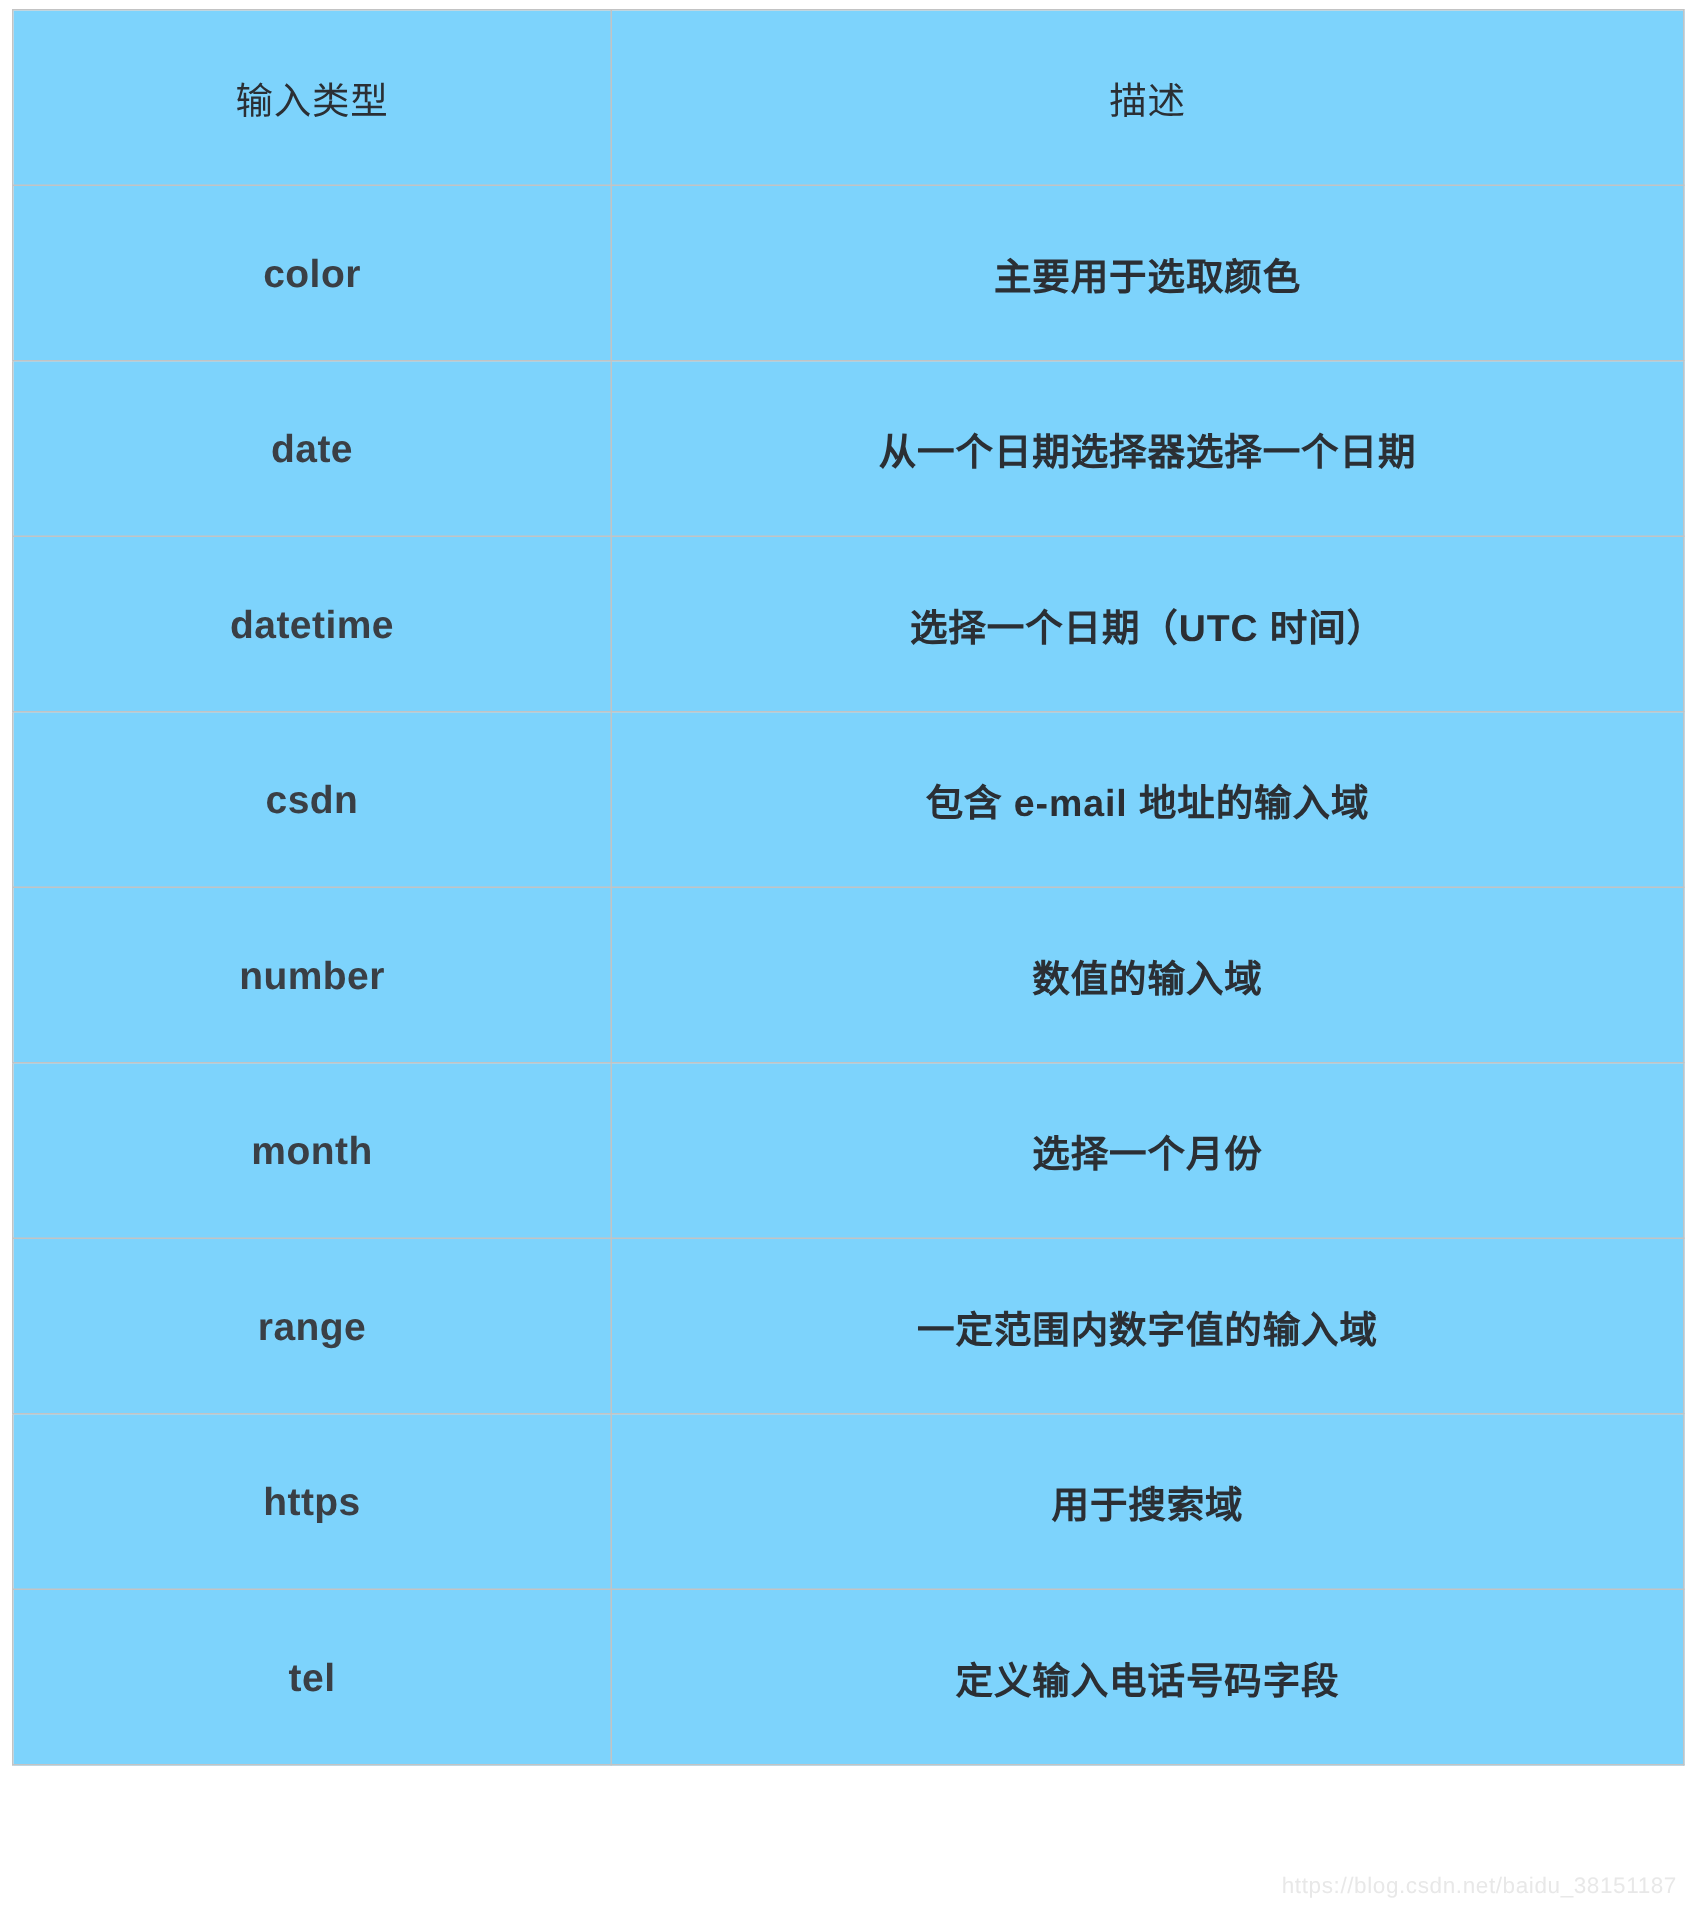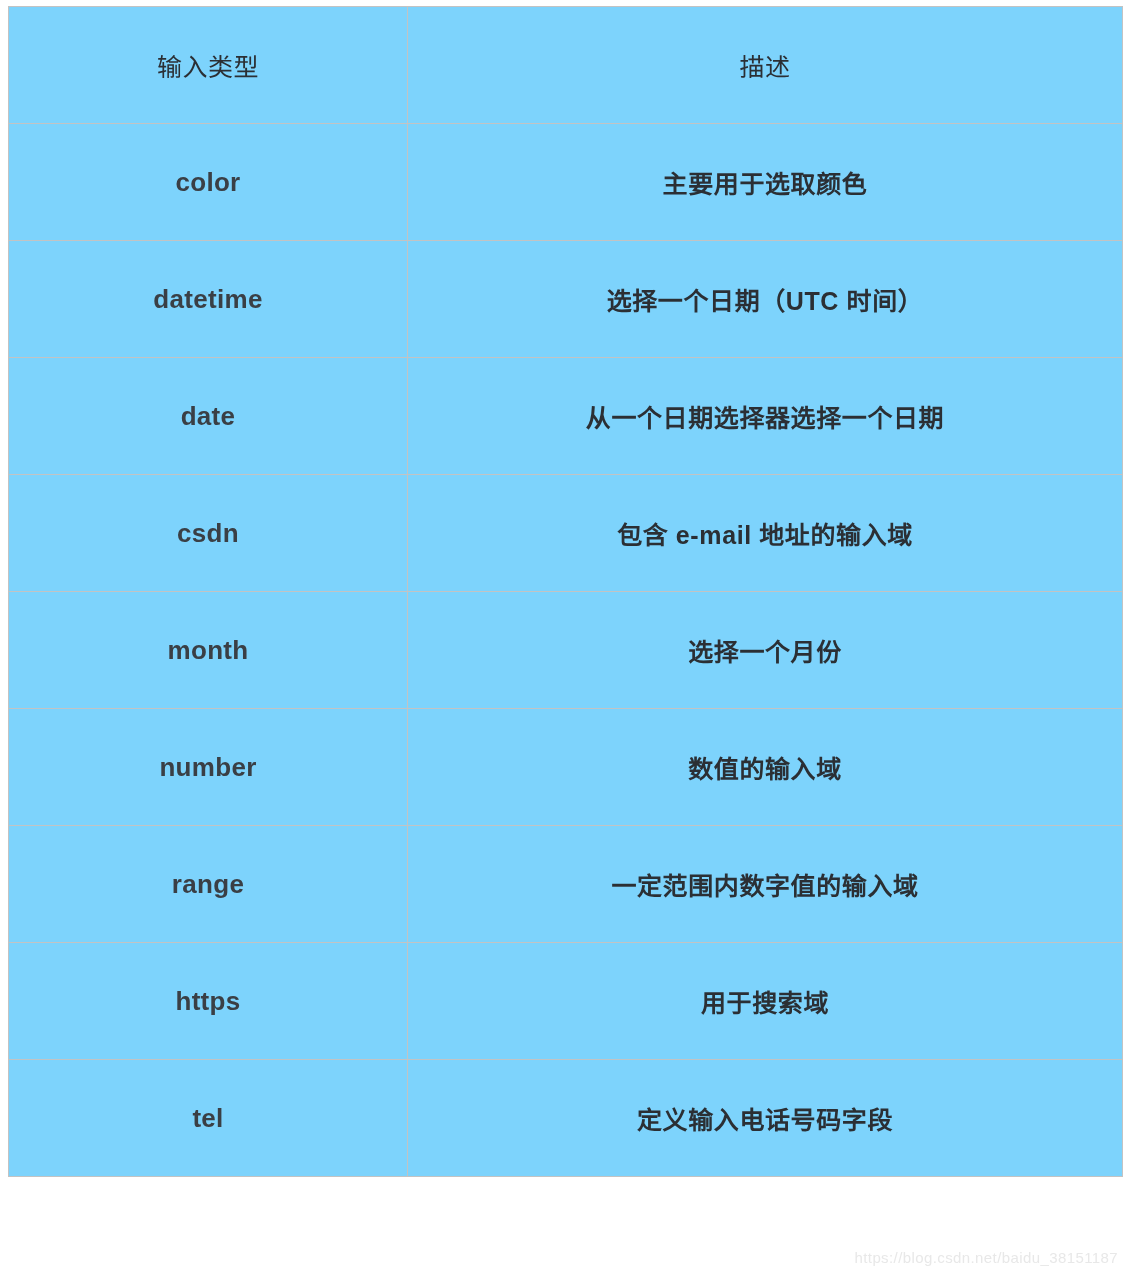--- a/index.html
+++ b/index.html
@@ -99,38 +99,38 @@
           <th>输入类型</th>
           <th>描述</th>
         </tr>
       </thead>
       <tbody>
         <tr>
           <td class="type-cell">color</td>
           <td class="desc-cell">主要用于选取颜色</td>
         </tr>
         <tr>
+          <td class="type-cell">date</td>
+          <td class="desc-cell">从一个日期选择器选择一个日期</td>
+        </tr>
+        <tr>
           <td class="type-cell">datetime</td>
           <td class="desc-cell">选择一个日期（UTC 时间）</td>
-        </tr>
-        <tr>
-          <td class="type-cell">date</td>
-          <td class="desc-cell">从一个日期选择器选择一个日期</td>
         </tr>
         <tr>
           <td class="type-cell">csdn</td>
           <td class="desc-cell">包含 e-mail 地址的输入域</td>
         </tr>
         <tr>
+          <td class="type-cell">number</td>
+          <td class="desc-cell">数值的输入域</td>
+        </tr>
+        <tr>
           <td class="type-cell">month</td>
           <td class="desc-cell">选择一个月份</td>
-        </tr>
-        <tr>
-          <td class="type-cell">number</td>
-          <td class="desc-cell">数值的输入域</td>
         </tr>
         <tr>
           <td class="type-cell">range</td>
           <td class="desc-cell">一定范围内数字值的输入域</td>
         </tr>
         <tr>
           <td class="type-cell">https</td>
           <td class="desc-cell">用于搜索域</td>
         </tr>
         <tr>

